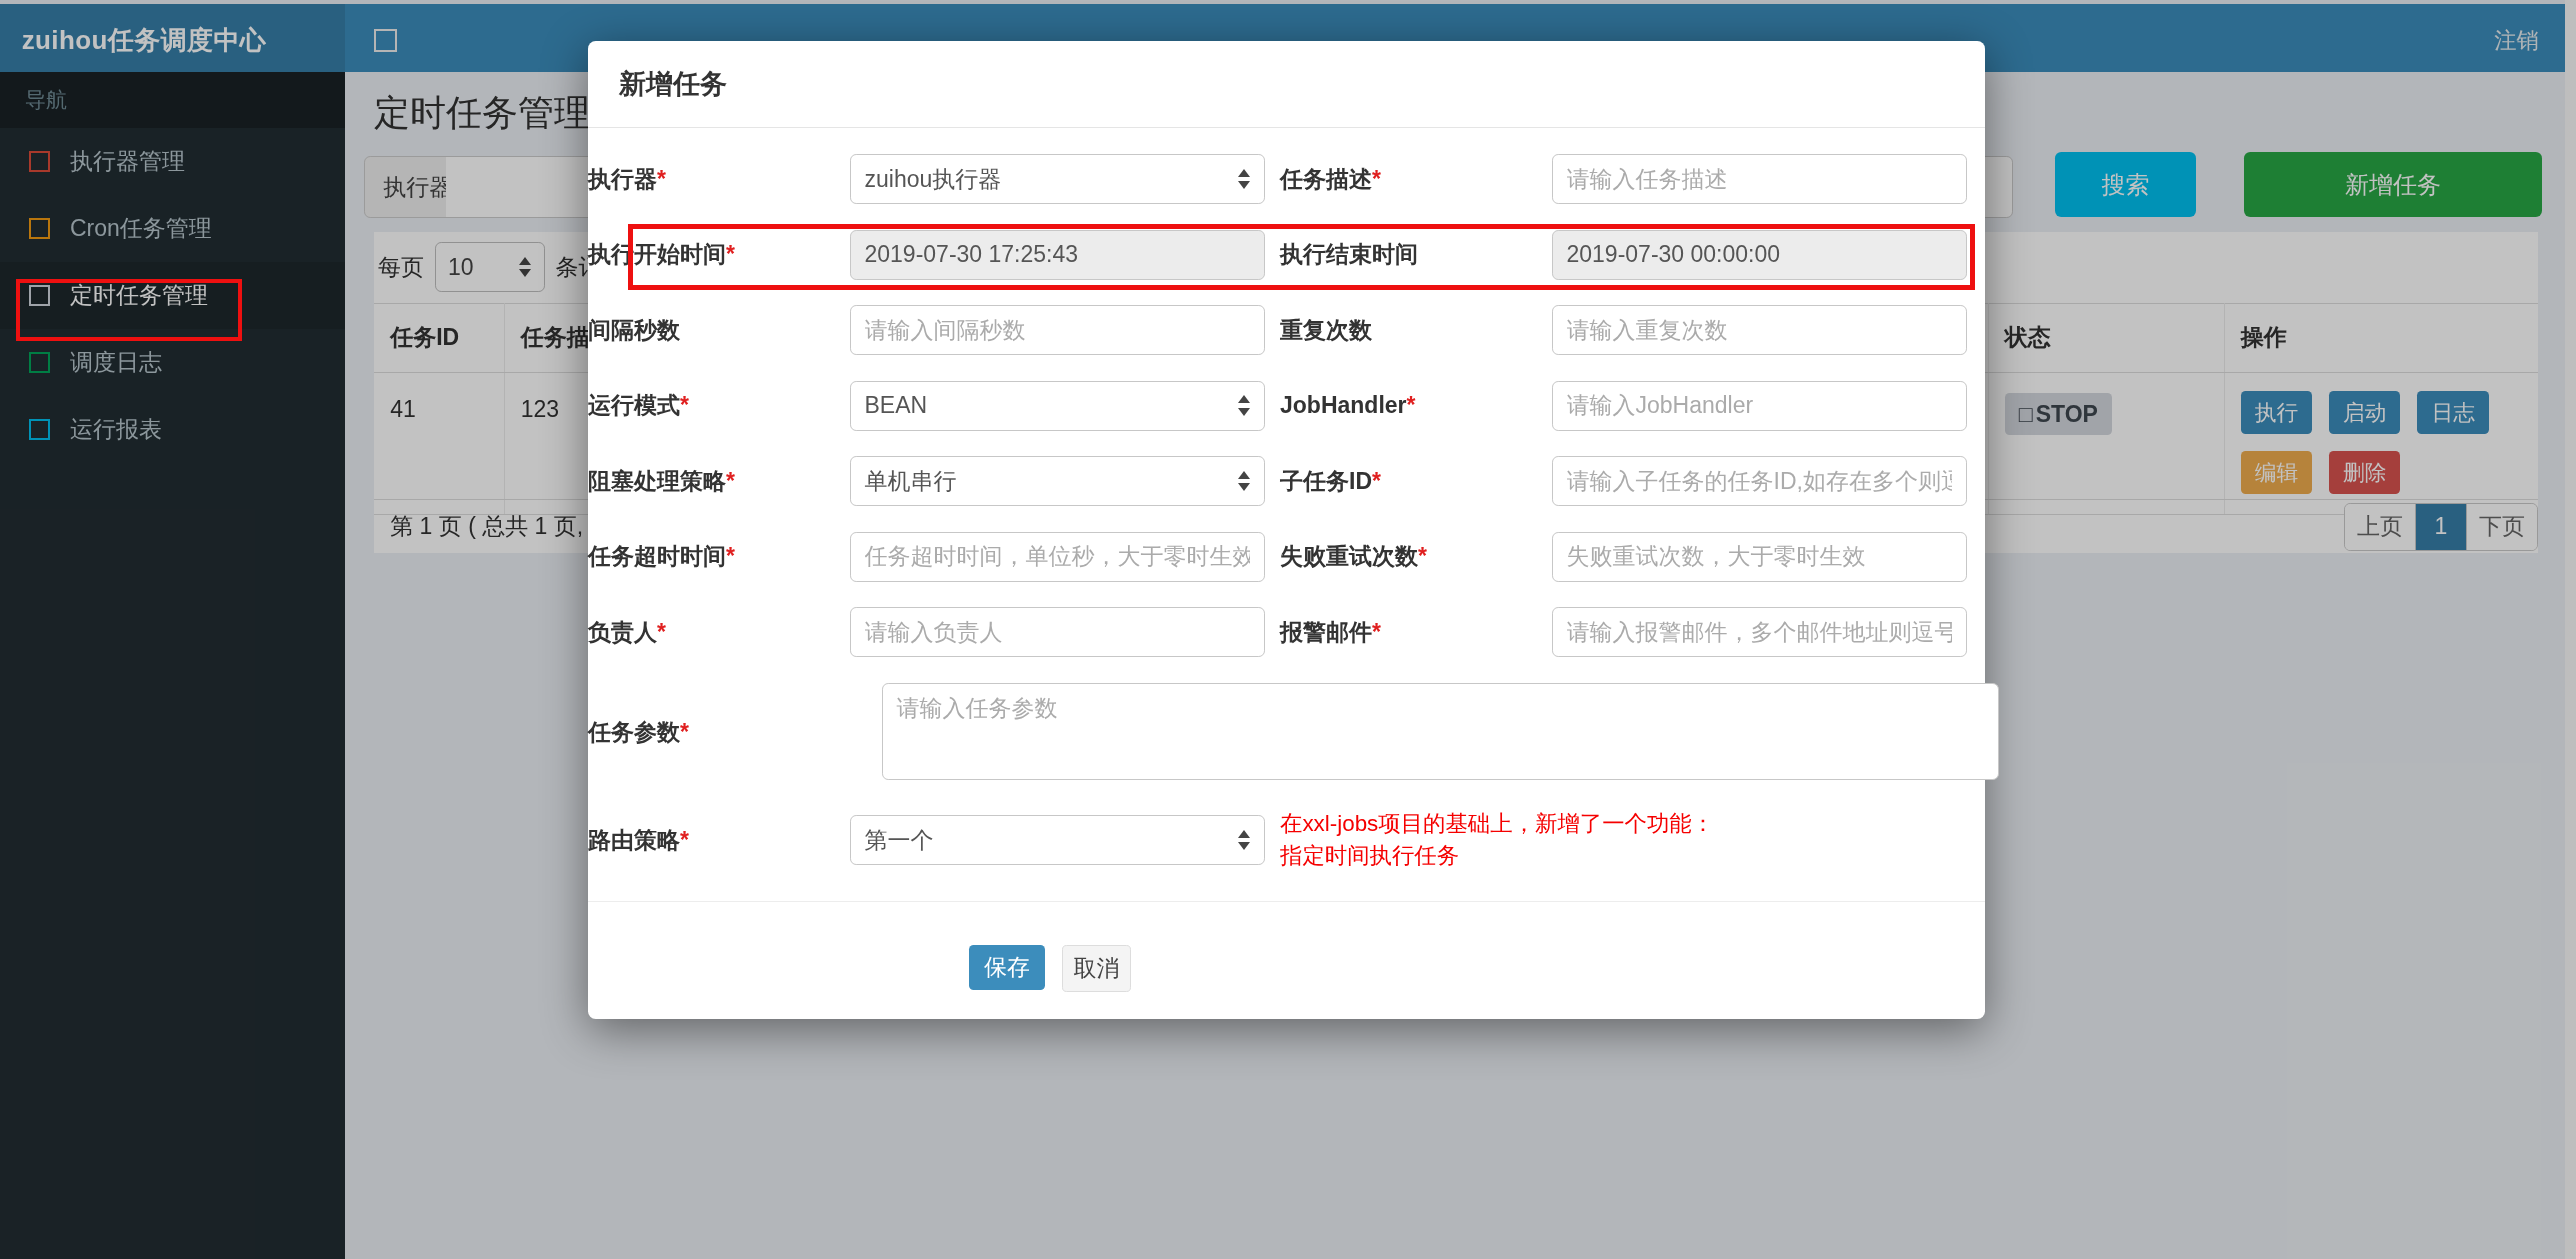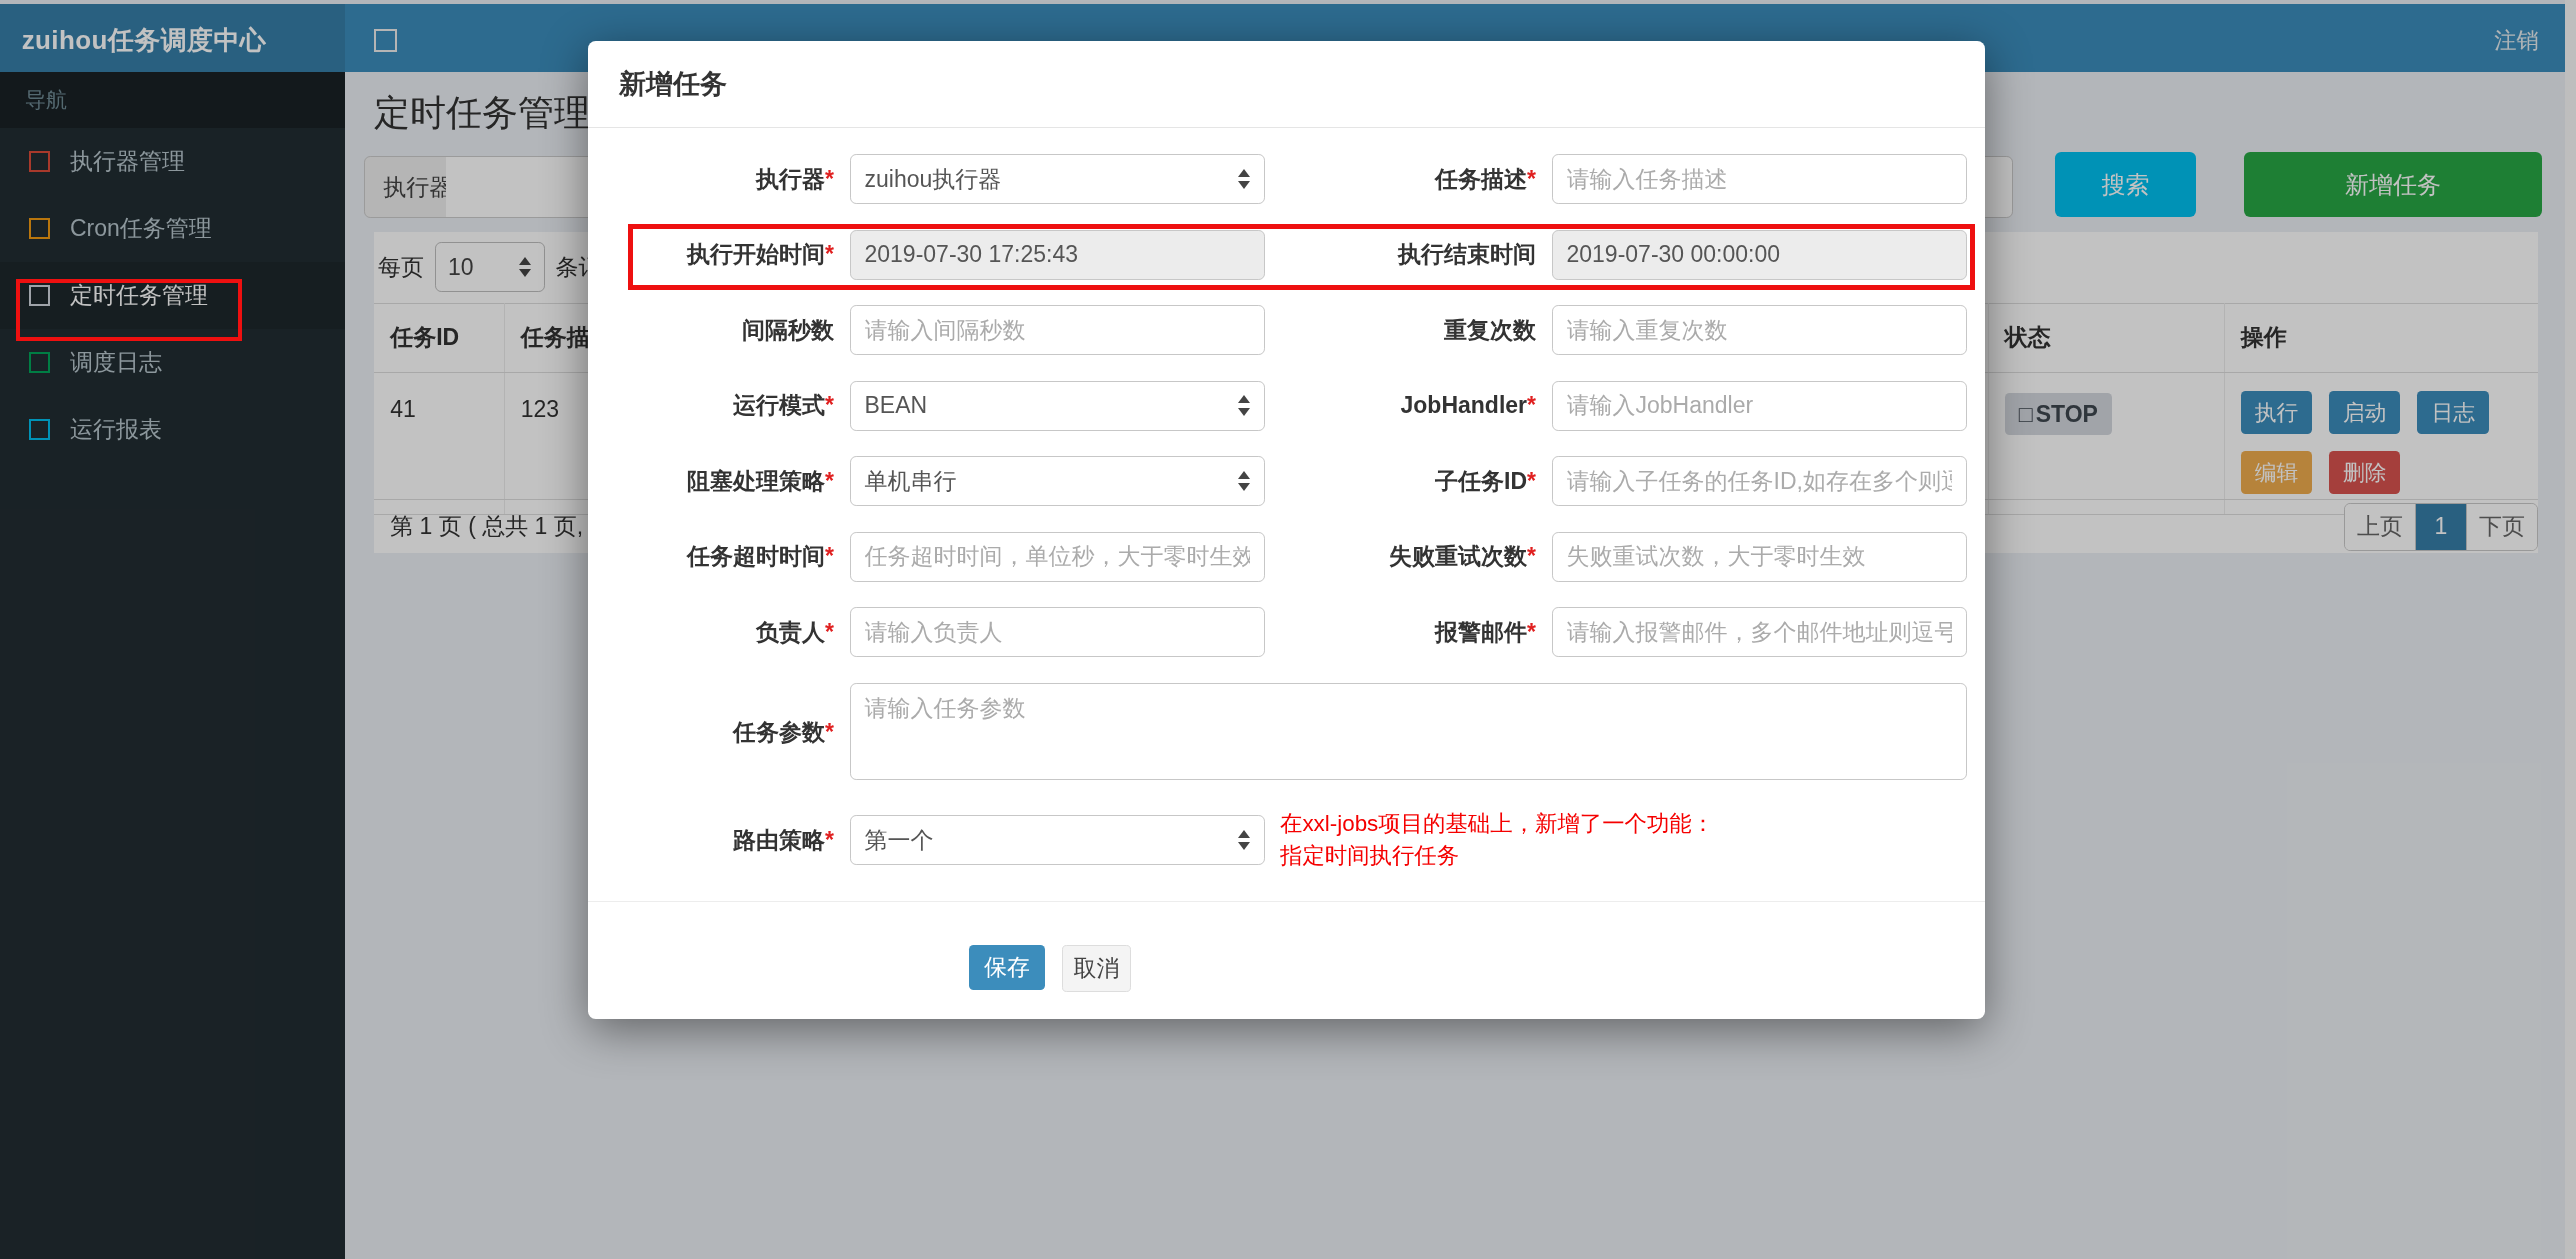--- a/index.html
+++ b/index.html
@@ -72,35 +72,35 @@
 
   
   .modal{position:absolute;left:588px;top:41px;width:1397px;height:978px;background:#fff;
     border-radius:7.7px;box-shadow:0 10.8px 46px rgba(0,0,0,0.45);z-index:60;box-sizing:border-box;}
   .modal-header{height:87px;border-bottom:1.5px solid #e5e5e5;display:flex;align-items:center;
     padding-left:31px;box-sizing:border-box;}
   .modal-title{font-size:27px;font-weight:600;color:#333;}
   .modal-body{padding-top:26px;}
   .mrow{display:grid;grid-template-columns:246px 415px 256px 415px;column-gap:15.5px;
     align-items:center;margin-bottom:25.5px;}
-  .lbl{font-size:23px;font-weight:bold;color:#333;text-align:right;white-space:nowrap;}
+  .lbl{font-size:23px;font-weight:bold;color:#333;text-align:left;white-space:nowrap;}
   .req{color:#e02020;}
   .fld{height:50px;border:1.5px solid #c7c7c7;border-radius:6.2px;background:#fff;font-size:23px;
     color:#555;padding:0 14px;box-sizing:border-box;width:100%;outline:none;
     font-family:"Liberation Sans","DejaVu Sans",sans-serif;}
   .fld::placeholder{color:#ababab;}
   .fld.gray{background:#ececec;}
   .sel{display:flex;align-items:center;justify-content:space-between;cursor:pointer;}
   .spin{display:flex;flex-direction:column;gap:4.6px;align-items:center;}
   .tri-up{width:0;height:0;border-left:6.2px solid transparent;border-right:6.2px solid transparent;
     border-bottom:8.5px solid #444;}
   .tri-dn{width:0;height:0;border-left:6.2px solid transparent;border-right:6.2px solid transparent;
     border-top:8.5px solid #444;}
   .ta-wrap{grid-column:2 / 5;}
-  textarea.fld{height:97px;padding:9.3px 14px;resize:none;}
+  textarea.fld{height:97px;padding:9.3px 14px;resize:none;margin-left:32px;}
   .note{grid-column:3 / 5;color:#f50000;font-size:22.4px;line-height:32px;font-weight:500;align-self:center;}
   .modal-footer{border-top:1.5px solid #ededed;margin-top:29px;padding:43px 0 0 381px;display:flex;gap:17px;}
   .btn-save{width:76px;height:45px;font-size:23px;border-radius:4.6px;}
   .btn-cancel{width:67px;height:45px;font-size:23px;border-radius:4.6px;background:#f4f4f4;
     border:1.5px solid #ddd;color:#444;display:flex;align-items:center;justify-content:center;cursor:pointer;}
 
   
   .anno{position:absolute;border:5.4px solid #ee1010;box-sizing:border-box;z-index:80;pointer-events:none;}
   .anno-sidebar{left:16.2px;top:279px;width:226px;height:62px;border-width:4.6px;}
   .anno-form{left:628px;top:224px;width:1347px;height:66px;}

